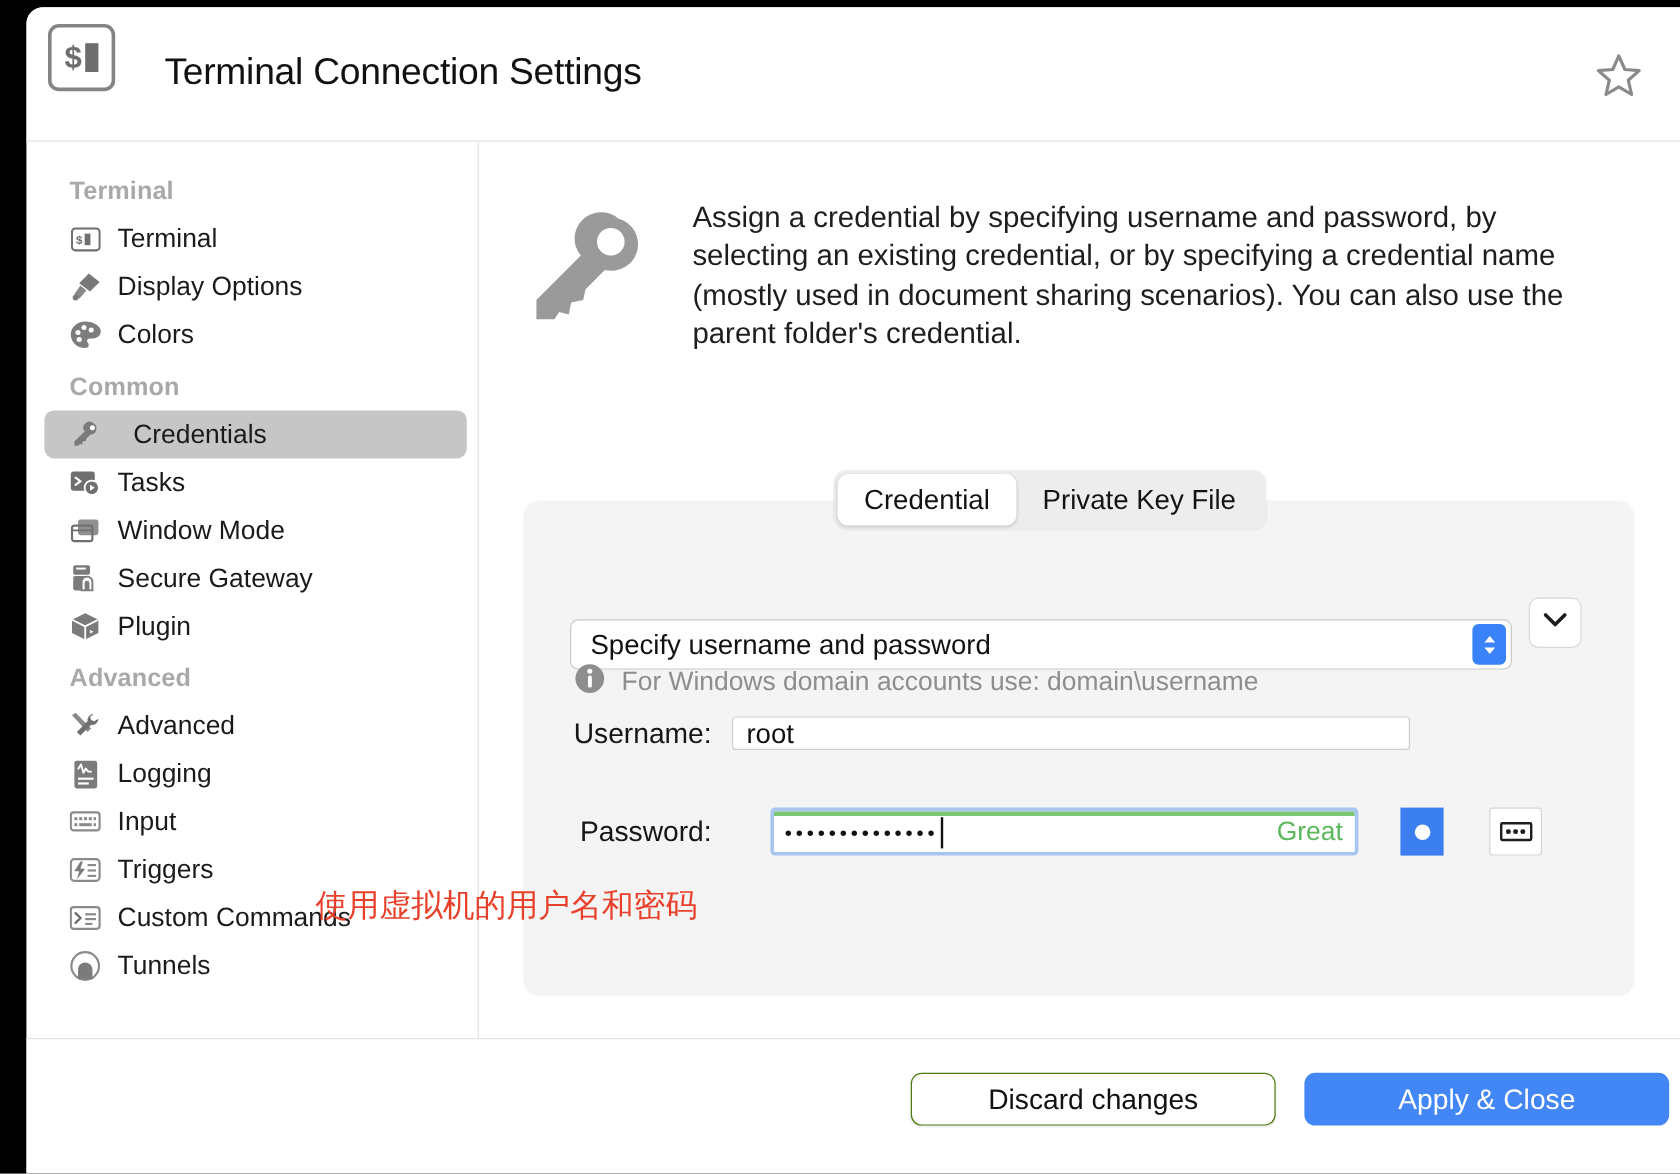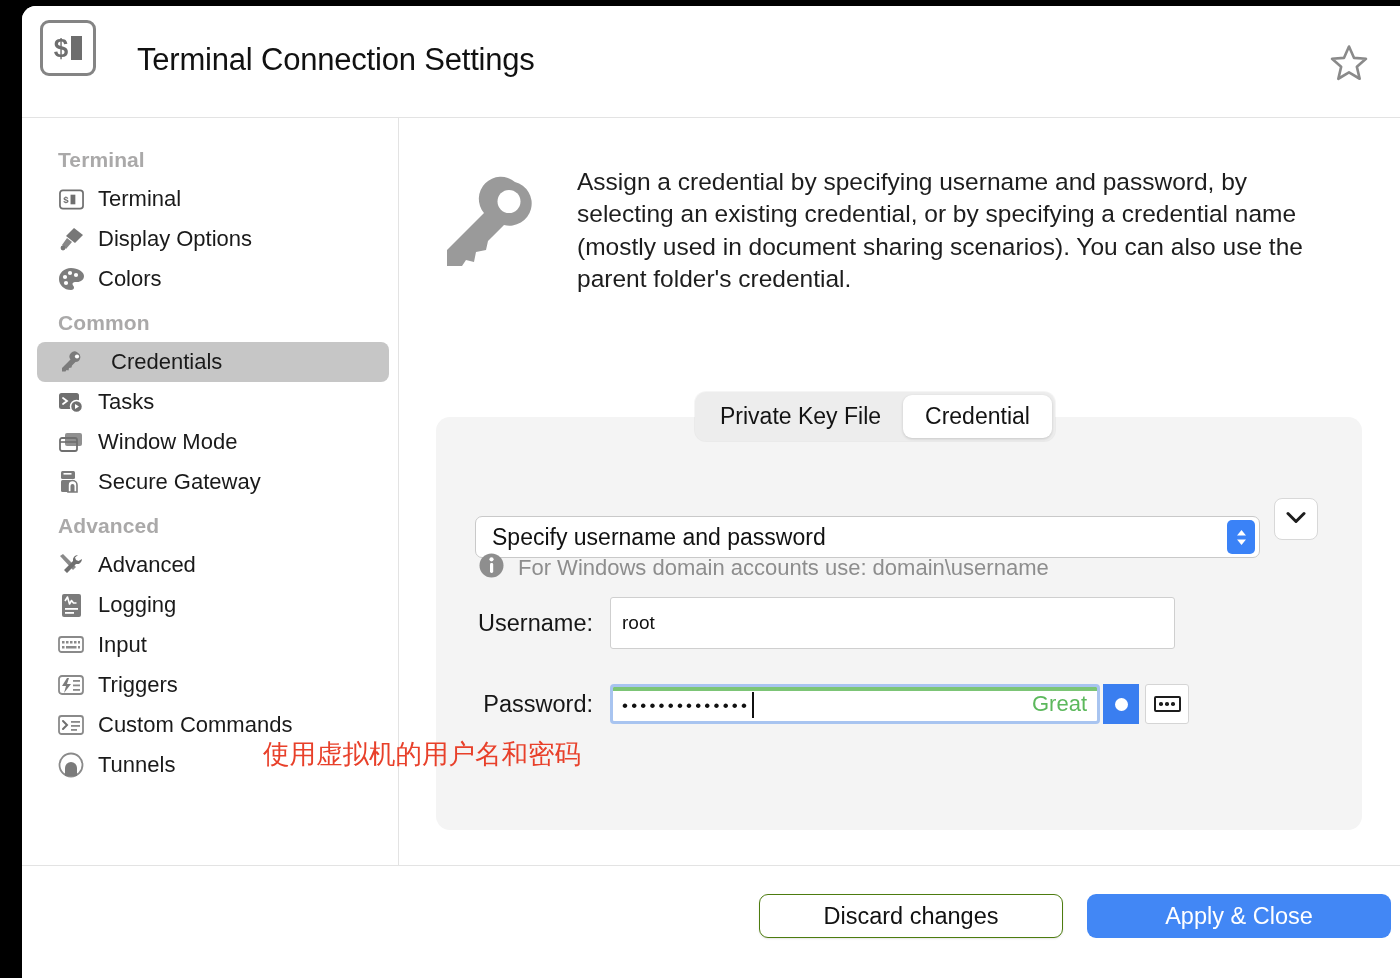--- a/index.html
+++ b/index.html
@@ -227,28 +227,28 @@
   }
   .field-label {
     font-size: 23.5px;
     color: #161616;
     width: 174px;
     text-align: right;
     padding-right: 17px;
   }
   .text-input {
     width: 565px;
-    height: 52px;
+    height: 28px;
     background: #fff;
     border: 1px solid #cfcfcf;
     border-radius: 3px;
     display: flex;
     align-items: center;
     padding-left: 11px;
-    font-size: 19px;
+    font-size: 23px;
     color: #111;
     cursor: text;
   }
 
   .pw-wrap {
     position: relative;
     width: 490px;
     height: 40px;
     border: 3px solid #a8c4f0;
     border-radius: 4px;
@@ -469,20 +469,31 @@
               <rect x="3" y="1" width="14" height="8" rx="1.5" fill="#7b7b7b"></rect>
               <rect x="5.5" y="3" width="8" height="1.6" fill="#fff"></rect>
               <rect x="3" y="10" width="14" height="12" rx="1.5" fill="#7b7b7b"></rect>
               <path d="M10 22v-7a4.5 4.5 0 0 1 9 0v7z" fill="#fff" stroke="#7b7b7b" stroke-width="1.6"></path>
               <path d="M12.5 22v-6a2 2 0 0 1 4 0v6z" fill="#7b7b7b"></path>
             </svg>
         </span>
         <span class="nav-label">Secure Gateway</span>
       </div>
 
+      <div class="nav-item">
+        <span class="nav-ico">
+          <svg width="27" height="25" viewBox="0 0 27 25">
+              <path d="M13 1 24 6.5v11L13 23 2 17.5v-11z" fill="#7b7b7b"></path>
+              <path d="M2 6.5 13 12v11" fill="none" stroke="#fff" stroke-width="1.5"></path>
+              <path d="M24 6.5 13 12" fill="none" stroke="#fff" stroke-width="1.5"></path>
+              <path d="M17 15l3 1.5-3 1.5z" fill="#fff"></path>
+            </svg>
+        </span>
+        <span class="nav-label">Plugin</span>
+      </div>
 
       <div class="group-title">Advanced</div>
 
       <div class="nav-item">
         <span class="nav-ico">
           <svg width="28" height="25" viewBox="0 0 28 25">
               <path d="M3 3l13 14 3-3L6 1z" fill="#8a8a8a"></path>
               <path d="M21 2a5 5 0 0 0-5 6l-9 9 3 3 9-9a5 5 0 0 0 6-5l-3.5 2-2.5-1-1-2.5z" fill="#6f6f6f"></path>
             </svg>
         </span>
@@ -565,22 +576,22 @@
             <path d="M78 8a22 22 0 0 0-31 31L10 76v16h15l4-6 8 2 2-10 10-2 2-9 4-4 12-12A22 22 0 0 0 78 8z" fill="#9a9a9a"></path>
             <path d="M72 16a11.5 11.5 0 1 0 0 23 11.5 11.5 0 0 0 0-23z" fill="#fff"></path>
           </svg>
         </div>
         <div class="desc-text">Assign a credential by specifying username and password, by selecting an existing credential, or by specifying a credential name (mostly used in document sharing scenarios). You can also use the parent folder's credential.</div>
       </div>
 
       <div class="panel">
 
         <div class="tabbar">
+          <div class="tab active">Credential</div>
           <div class="tab">Private Key File</div>
-          <div class="tab active">Credential</div>
         </div>
 
         <div class="select-row">
           <div class="select-box">
             <span>Specify username and password</span>
             <span class="stepper">
               <svg width="13" height="8" viewBox="0 0 13 8">
                   <path d="M6.5 1 11 6.5H2z" fill="#fff"></path>
                 </svg>
               <svg width="13" height="8" viewBox="0 0 13 8">
@@ -606,21 +617,21 @@
               </svg>
           </span>
           <span class="hint-text">For Windows domain accounts use: domain\username</span>
         </div>
 
         <div class="field-row" style="left:0; top:180px;">
           <span class="field-label">Username:</span>
           <span class="text-input">root</span>
         </div>
 
-        <div class="field-row" style="left:0; top:267px;">
+        <div class="field-row" style="left:0; top:256px;gap:32px;">
           <span class="field-label">Password:</span>
           <span class="pw-wrap">
             <span class="pw-strength-bar"></span>
             <span class="pw-dots">••••••••••••••</span>
             <span class="caret"></span>
             <span class="pw-rating">Great</span>
           </span>
           <span class="pw-dot-btn">
             <span class="circ"></span>
           </span>

